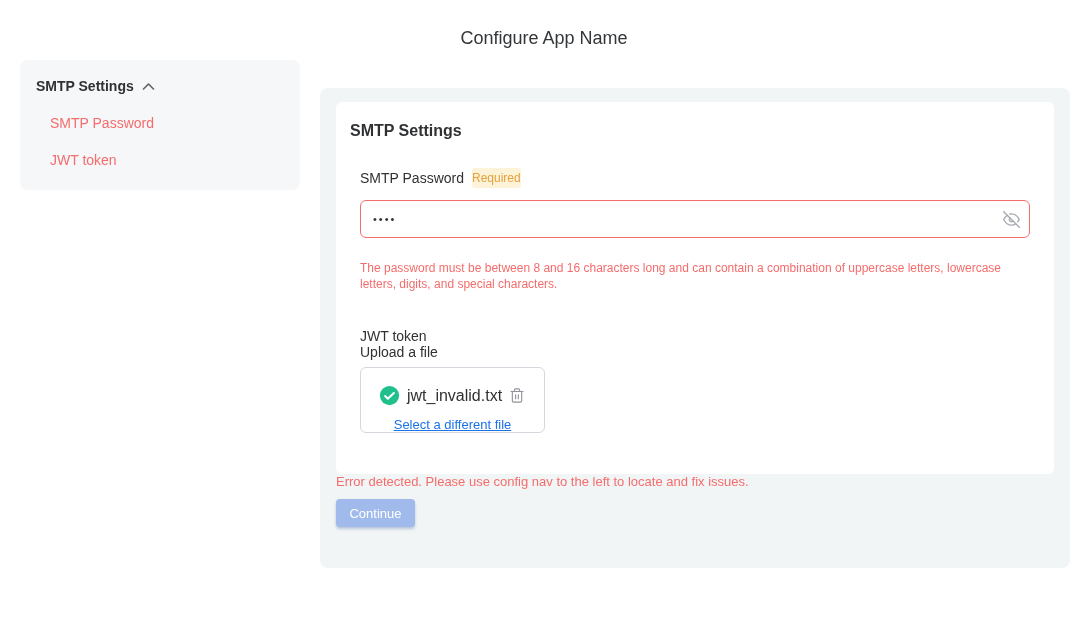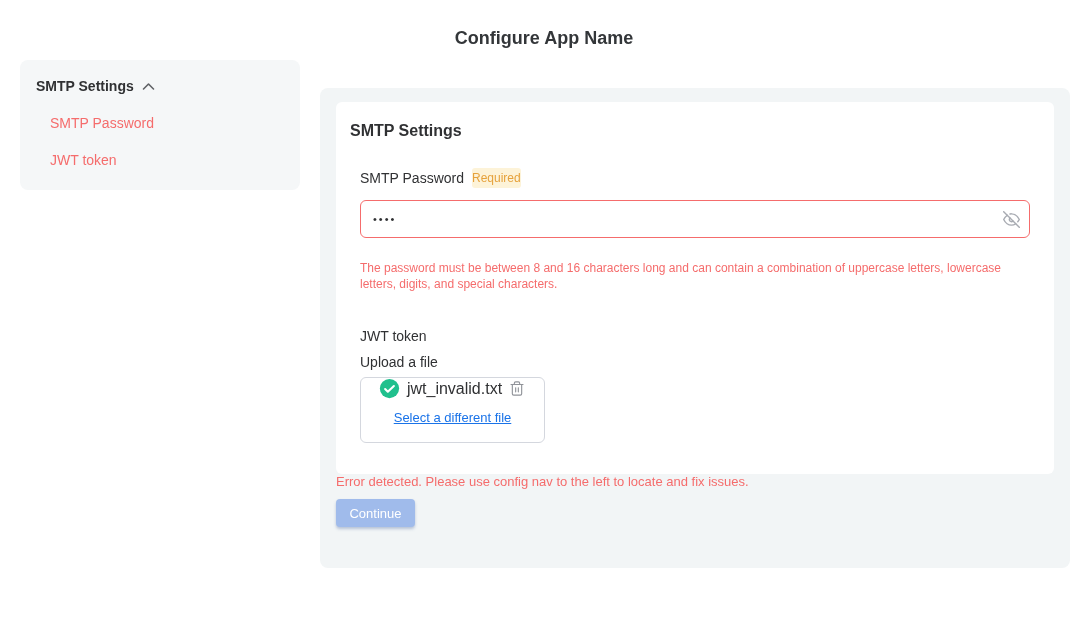--- a/index.html
+++ b/index.html
@@ -2,21 +2,21 @@
 <html><head>
 <meta charset="utf-8">
 <style>
   * { margin: 0; padding: 0; box-sizing: border-box; }
   html, body { width: 1088px; height: 622px; background: #ffffff;
     font-family: "Liberation Sans", sans-serif; color: #303133; overflow: hidden; }
   body { position: relative; }
 
   .page-title {
     position: absolute; top: 28px; left: 0; width: 1088px;
-    text-align: center; font-size: 18px; font-weight: bold; color: #333639;
+    text-align: center; font-size: 18px; font-weight: normal; color: #333639;
   }
 
   
   .sidebar {
     position: absolute; left: 20px; top: 60px; width: 280px; height: 130px;
     background: #f5f7f8; border-radius: 8px; padding: 18px 16px;
   }
   .sidebar-header { display: flex; align-items: center; gap: 8px; cursor: pointer; }
   .sidebar-header .label { font-size: 14px; font-weight: bold; color: #303133; }
   .sidebar-item {
@@ -51,26 +51,26 @@
   .eye-btn {
     position: absolute; right: 10px; top: 10px; width: 18px; height: 18px;
     cursor: pointer; display: flex; align-items: center; justify-content: center;
   }
 
   .helper-red {
     margin-top: 22px; width: 668px; font-size: 12px; line-height: 16px; color: #f56c6c;
   }
 
   .jwt-label { margin-top: 36px; font-size: 14px; color: #303133; }
-  .upload-label { margin-top: 10px; font-size: 14px; color: #303133; }
+  .upload-label { margin-top: 0; font-size: 14px; color: #303133; }
 
   .upload-box {
     margin-top: 7px; width: 185px; height: 66px;
     border: 1px solid #d4d7de; border-radius: 6px; background: #fff;
-    display: flex; flex-direction: column; align-items: center; justify-content: flex-start;
+    display: flex; flex-direction: column; align-items: center; justify-content: flex-end;
   }
   .upload-row { display: flex; align-items: center; gap: 7px; }
   .file-name { font-size: 16px; color: #303133; }
   .trash-btn { width: 17px; height: 18px; cursor: pointer; display: flex; align-items: center; }
   .change-link {
     margin-top: 11px; font-size: 13px; color: #1a73e8;
     text-decoration: underline; cursor: pointer;
   }
   .upload-helper { margin-top: 7px; font-size: 13px; color: #f56c6c; }
 

